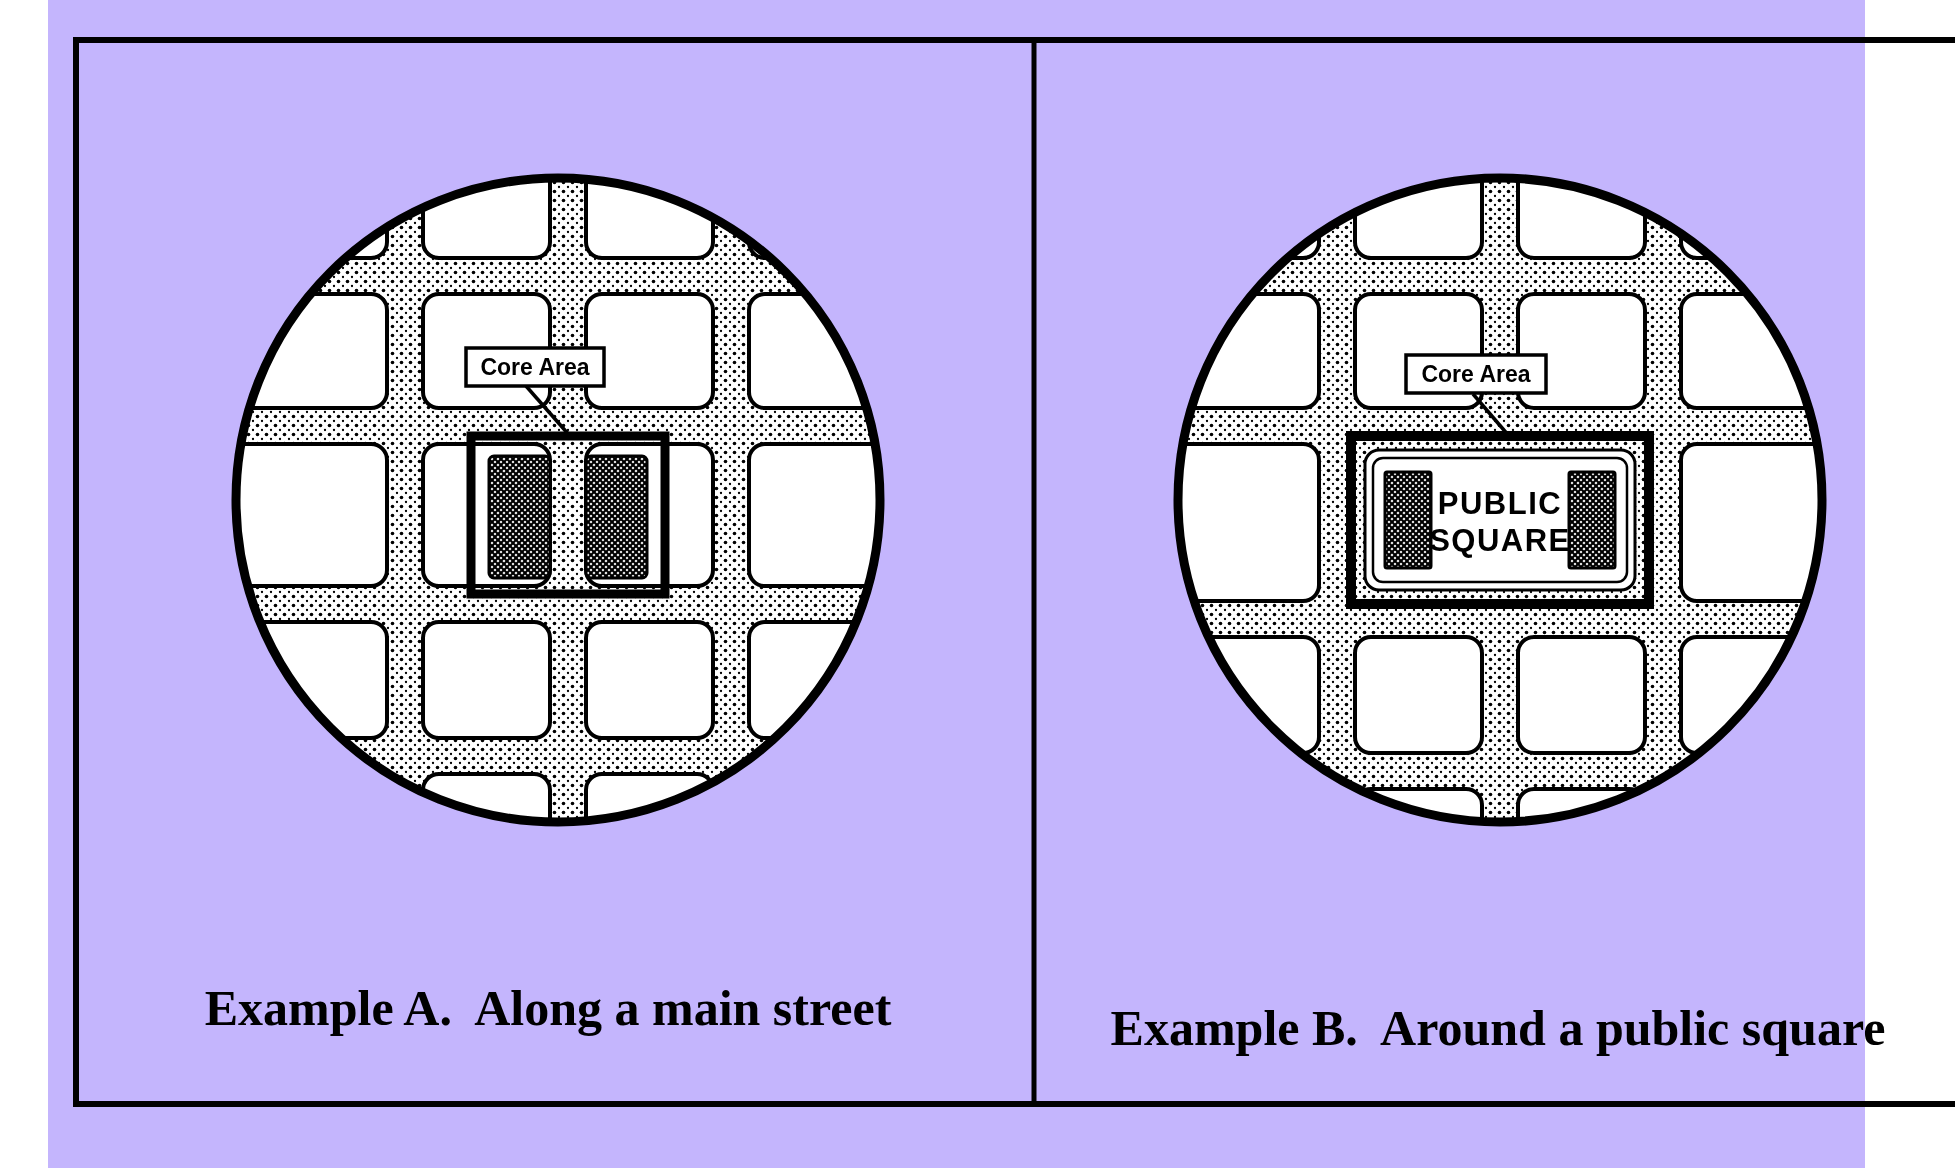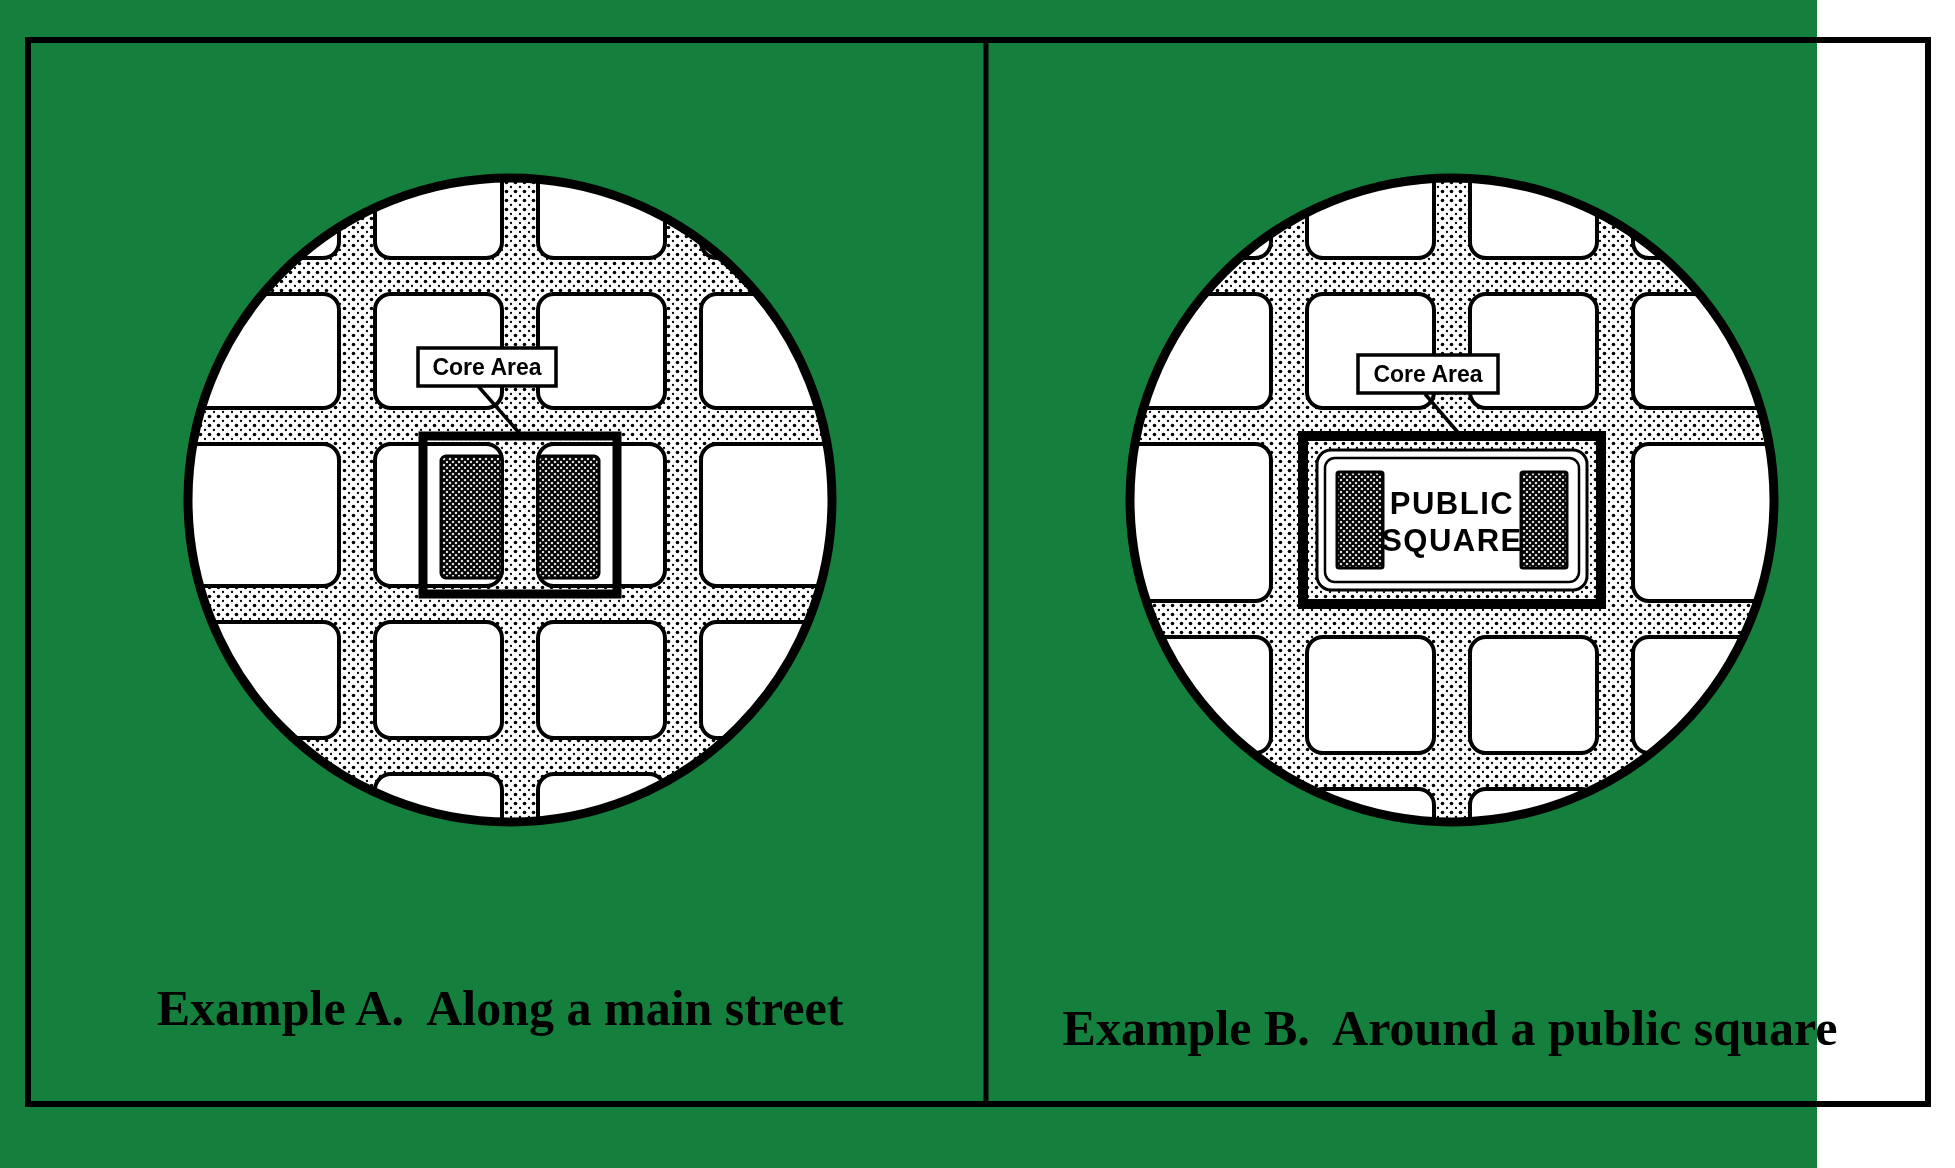--- a/index.html
+++ b/index.html
@@ -1,17 +1,17 @@
 <!DOCTYPE html>
 <html><head>
 <meta charset="utf-8">
 <style>
   html,body{margin:0;padding:0;background:#ffffff;}
-  .page{position:relative;width:1817px;height:1168px;background:#15803d;
-        font-family:"Liberation Sans",sans-serif;}
+  .page{position:relative;width:1817px;height:1168px;background:#c4b5fd;
+        font-family:"Liberation Sans",sans-serif;margin-left:48px;}
   svg{display:block;}
   .frame{fill:none;stroke:#000;stroke-width:6;}
   .divider{stroke:#000;stroke-width:5;}
   .stipple-bg{fill:url(#stipple);}
   .block{fill:#ffffff;stroke:#000000;stroke-width:4;}
   .city-edge{fill:none;stroke:#000000;stroke-width:9;}
   .hatch{fill:url(#hatch);stroke:#000000;stroke-width:3;}
   .core-outline{fill:none;stroke:#000000;stroke-width:9;}
   .core-outline-b{fill:url(#stipple);stroke:#000000;stroke-width:10;}
   .ring-outer{fill:#ffffff;stroke:#000000;stroke-width:3;}

